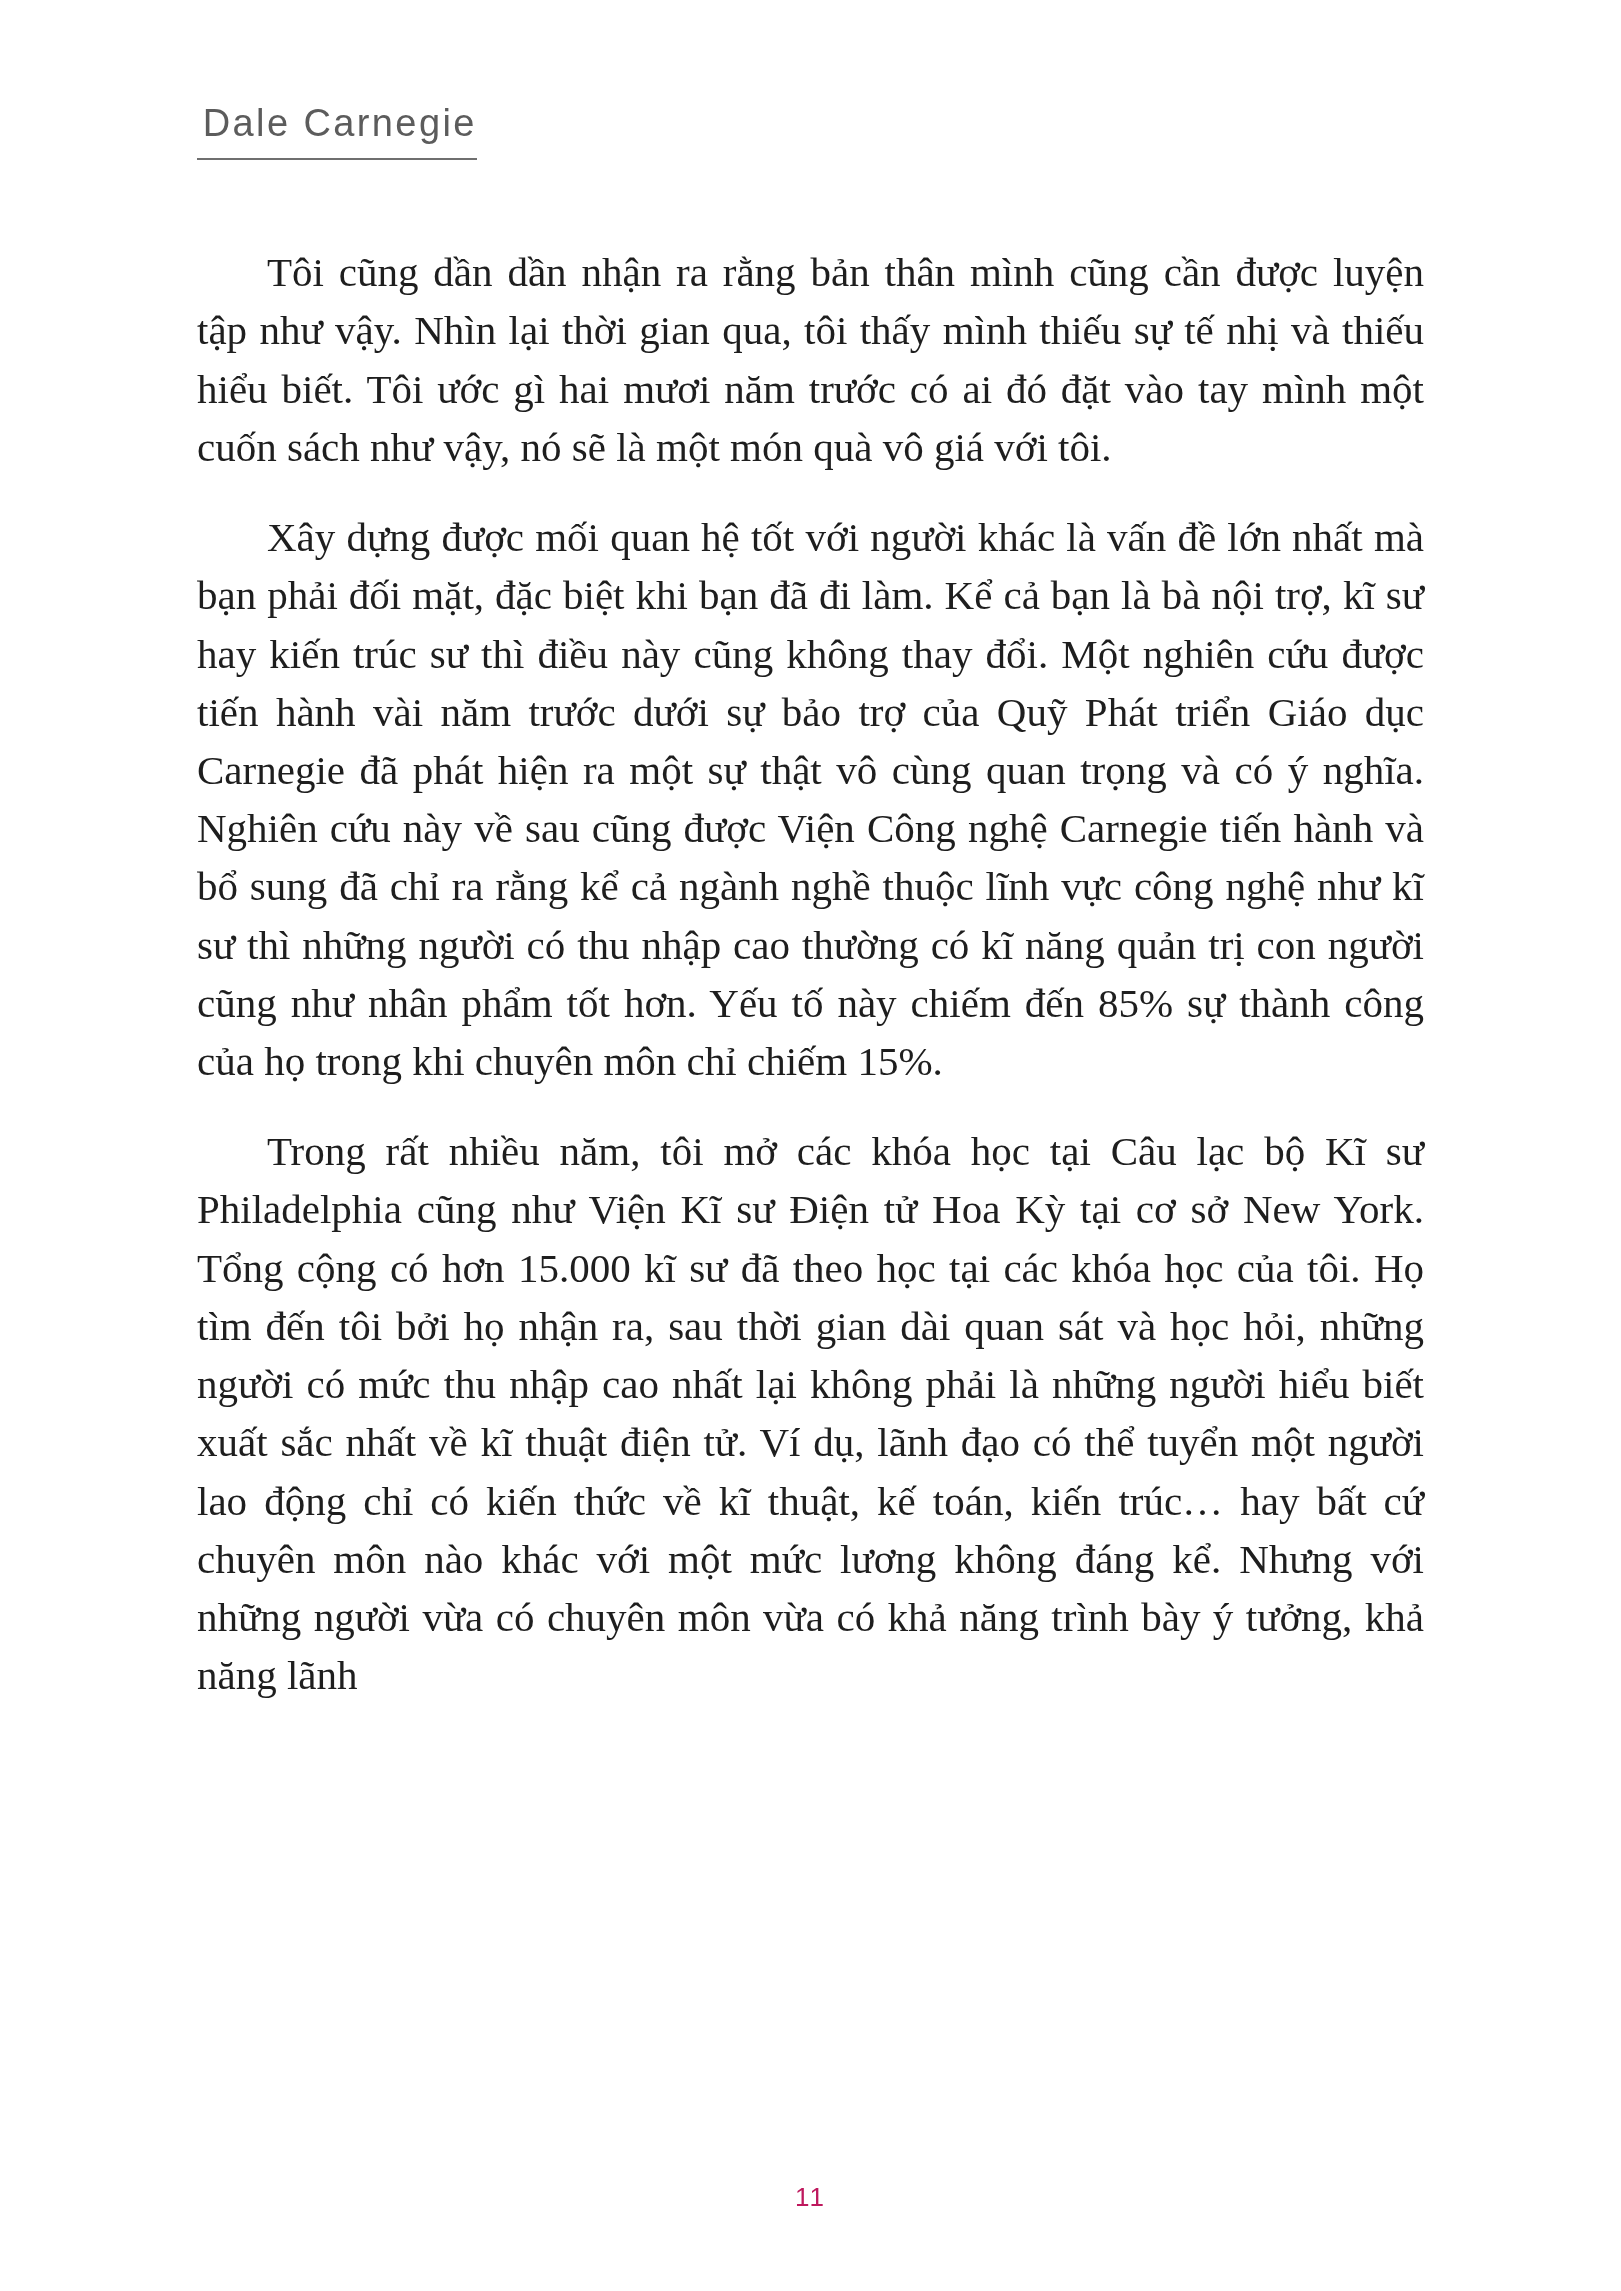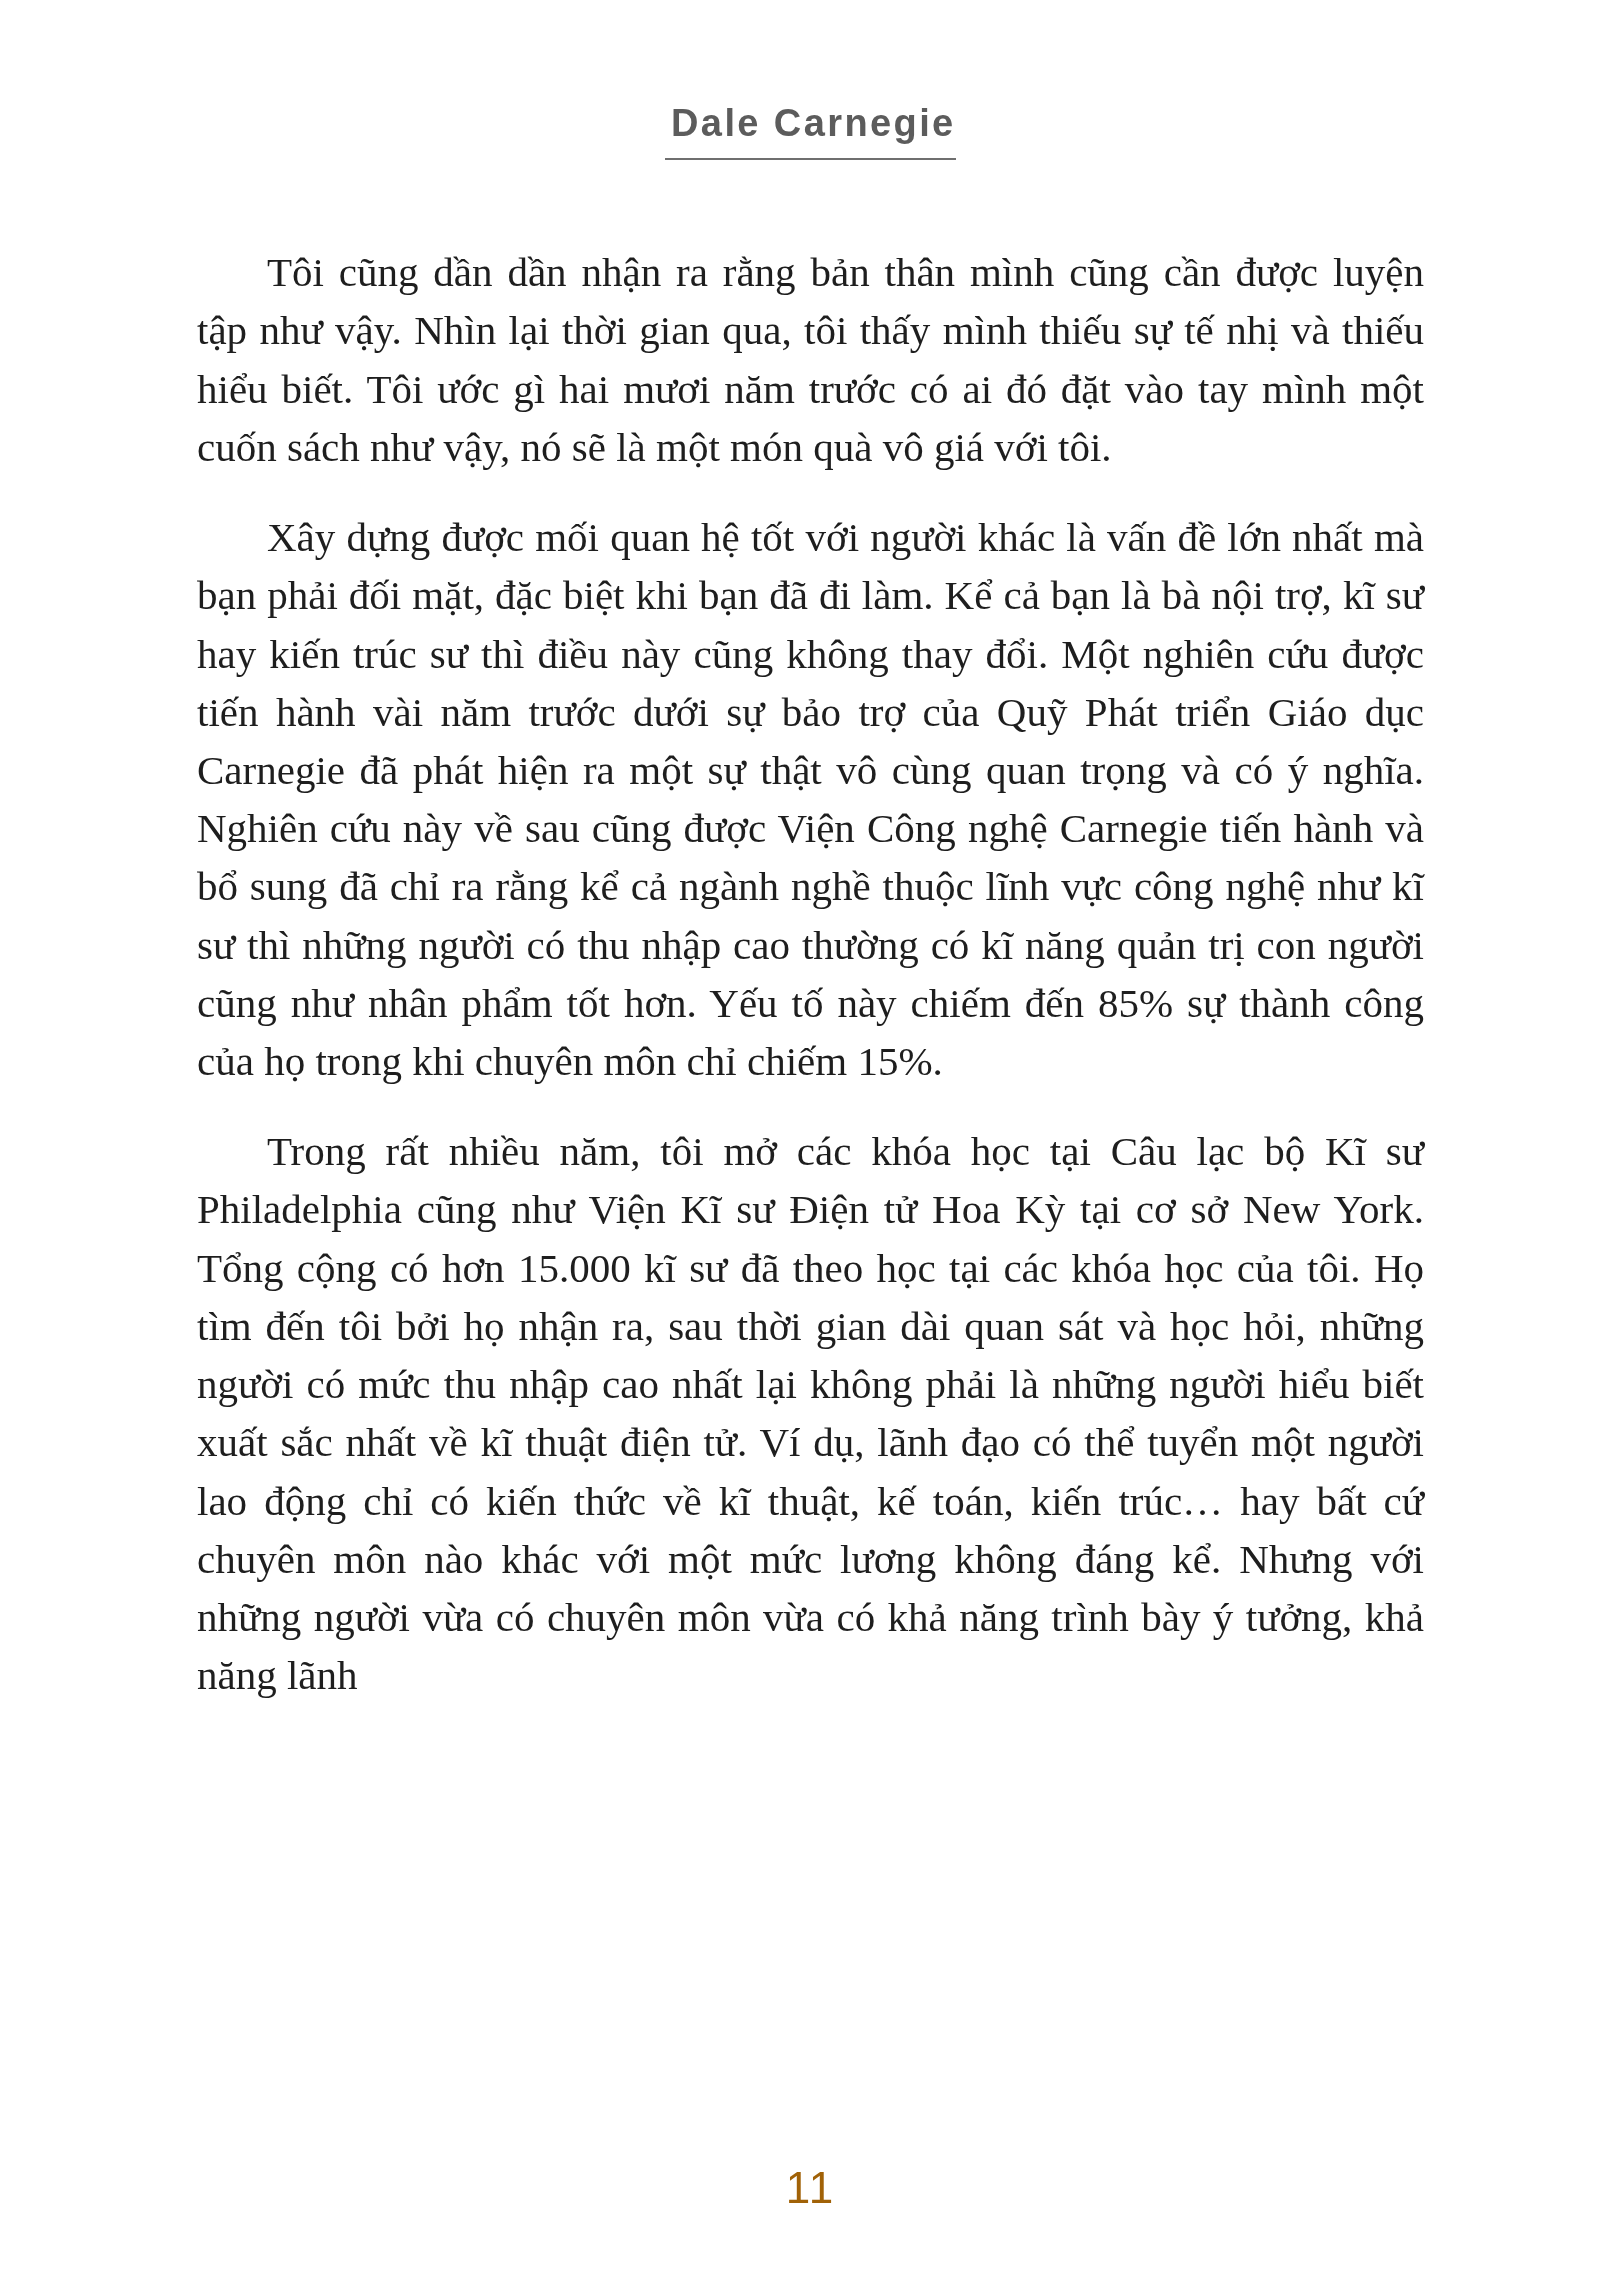--- a/index.html
+++ b/index.html
@@ -18,23 +18,22 @@
     position: absolute;
     top: 0;
     left: 0;
     width: 1621px;
     height: 2291px;
     box-sizing: border-box;
     padding: 102px 197px 0 197px;
     background: #ffffff;
   }
   .running-head {
-    text-align: center;
+    text-align: left;
     margin-bottom: 83px;
-    font-weight: bold;
   }
   .running-head-inner {
     display: inline-block;
     font-family: "Liberation Sans", sans-serif;
     font-size: 38px;
     letter-spacing: 2.4px;
     color: #5c5c5c;
     padding-bottom: 13.2px;
     padding-left: 5.7px;
     border-bottom: 2.8px solid #6f6f6f;
@@ -49,23 +48,23 @@
   .body-text p.indent {
     text-indent: 70px;
   }
   .folio {
     position: absolute;
     bottom: 78px;
     left: 0;
     width: 100%;
     text-align: center;
     font-family: "Liberation Sans", sans-serif;
-    font-size: 44px;
+    font-size: 26px;
     letter-spacing: 1.9px;
-    color: #a16207;
+    color: #be185d;
   }
 </style>
 </head>
 <body>
 
 <div class="page">
 
   <div class="running-head">
     <span class="running-head-inner">Dale Carnegie</span>
   </div>

